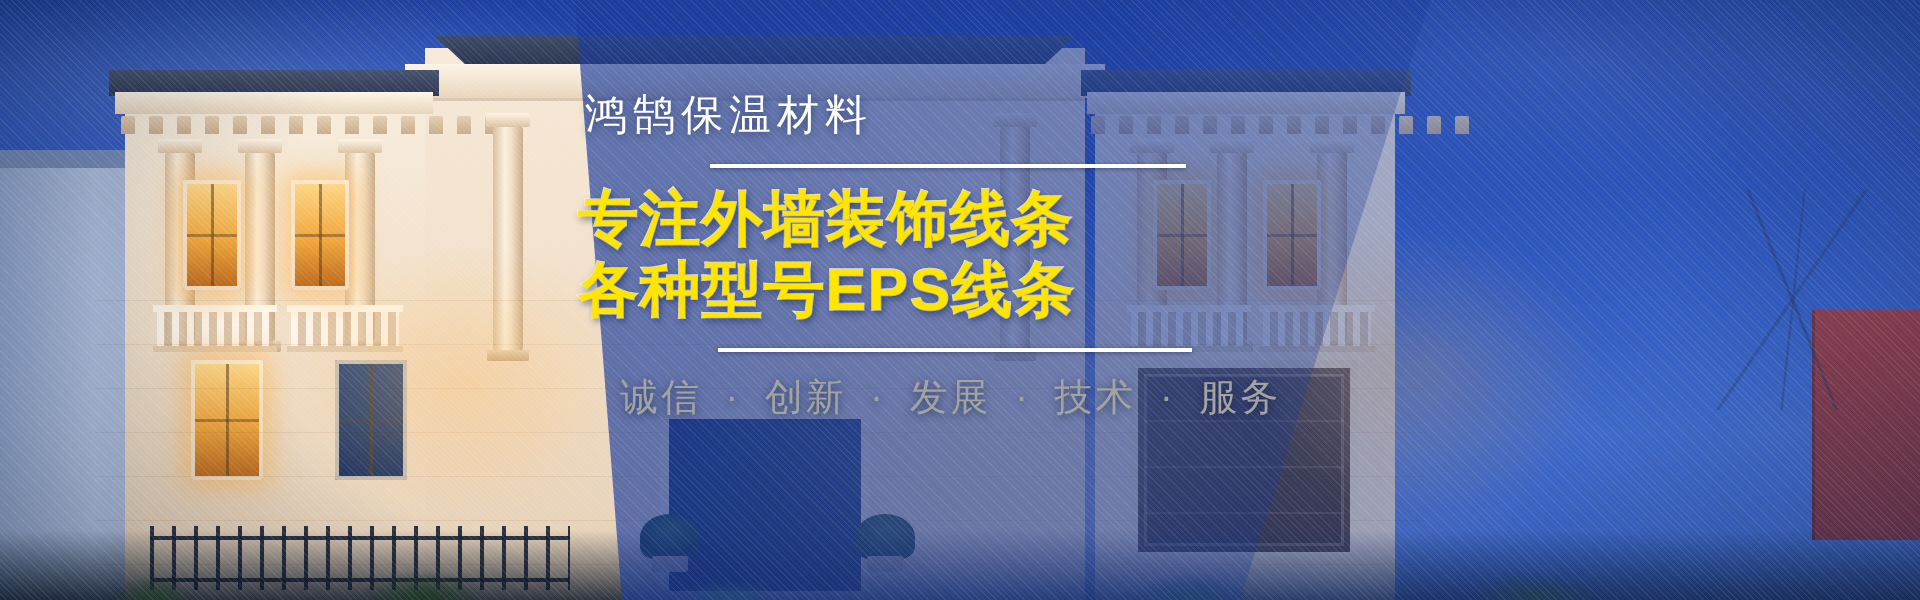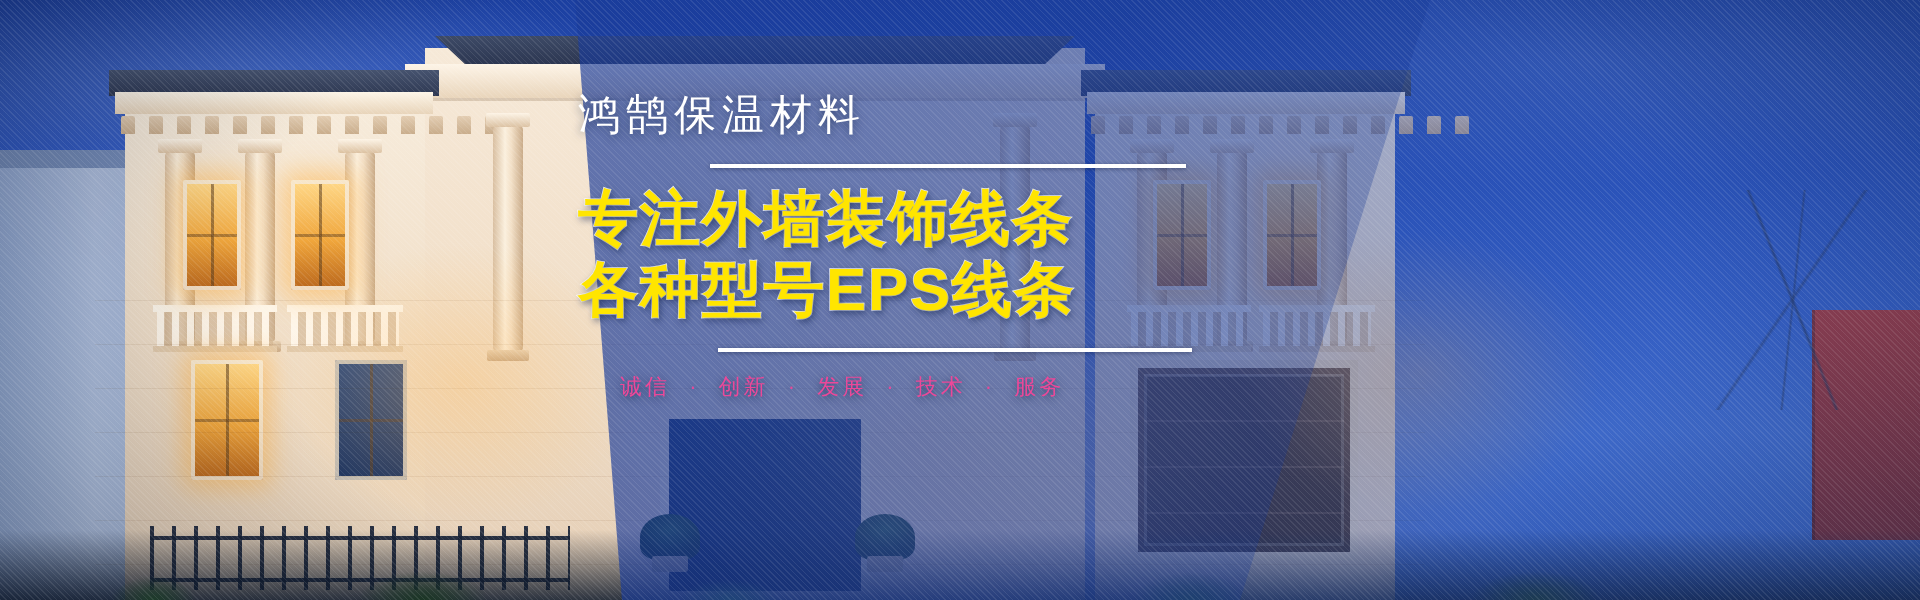--- a/index.html
+++ b/index.html
@@ -212,40 +212,41 @@
     background:repeating-linear-gradient(45deg, rgba(255,255,255,.085) 0 1px, rgba(255,255,255,0) 1px 4px);
   }
 
   
   .copy{ position:absolute; left:578px; top:92px; width:740px; }
 
   .brand{
     font-size:42px; font-weight:400; color:#ffffff; letter-spacing:6px;
     line-height:1.1; text-shadow:0 2px 10px rgba(10,25,60,.55);
     white-space:nowrap;
+    margin-left:7px;
   }
 
   .rule{
     height:4px; background:#ffffff; margin:26px 0 0 132px; width:476px;
     box-shadow:0 1px 4px rgba(10,25,60,.45);
   }
   .rule.bottom{ margin:22px 0 0 140px; width:474px; }
 
   .headline{ margin-top:16px; }
   .headline .hl{
     font-size:60px; font-weight:700; color:#FFE500; letter-spacing:2px;
     line-height:1.18; white-space:nowrap;
     -webkit-text-stroke:1.5px rgba(255,255,255,.92);
     paint-order:stroke fill;
     text-shadow:2px 3px 7px rgba(10,25,70,.55);
   }
 
   .tagline{
     margin-top:20px; margin-left:42px;
-    font-size:22px; color:#ec4899; letter-spacing:3px; white-space:nowrap;
+    font-size:38px; color:#a3a3a3; letter-spacing:3px; white-space:nowrap;
     text-shadow:0 2px 8px rgba(10,25,60,.6);
   }
   .tagline .sep{ margin:0 10px; opacity:.95; }
 </style>
 </head>
 <body>
 
 <div class="banner">
 
   <div class="photo">

